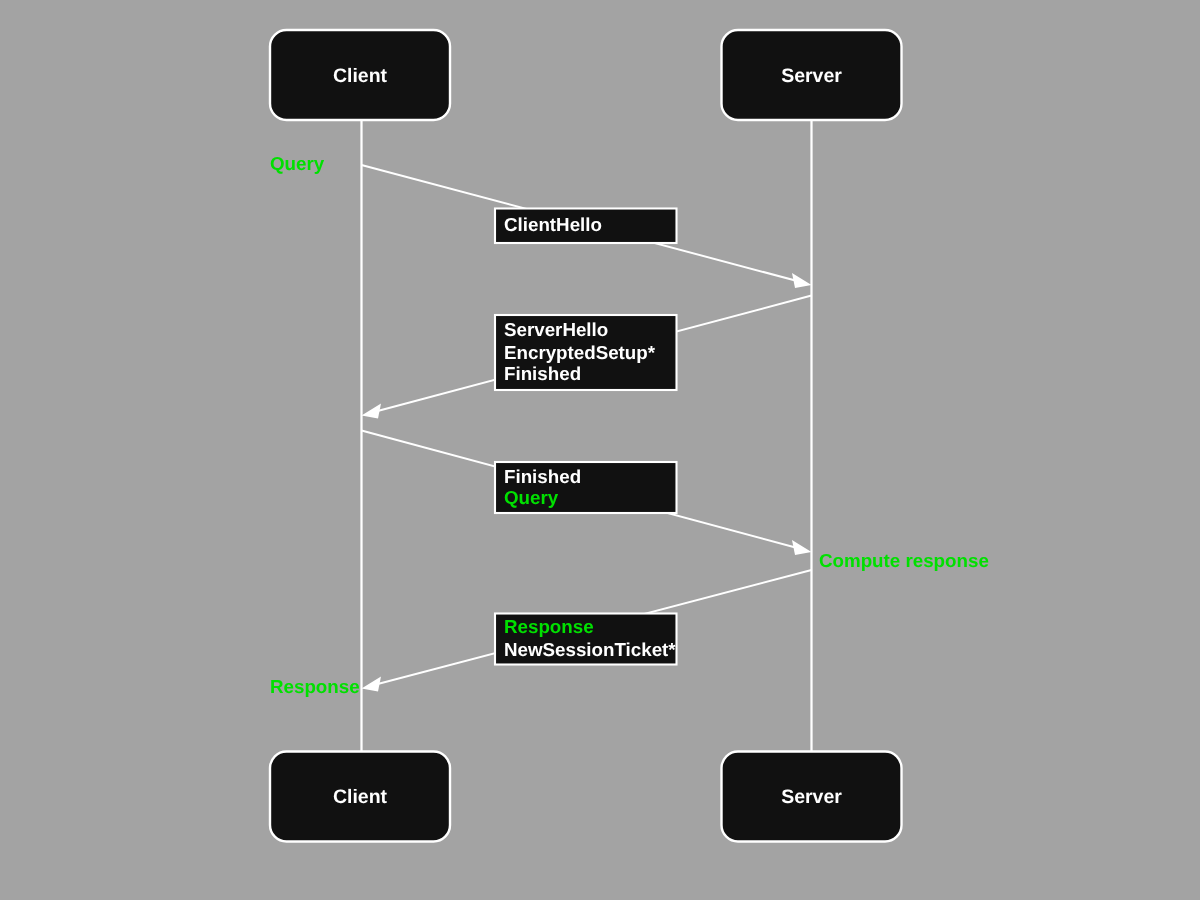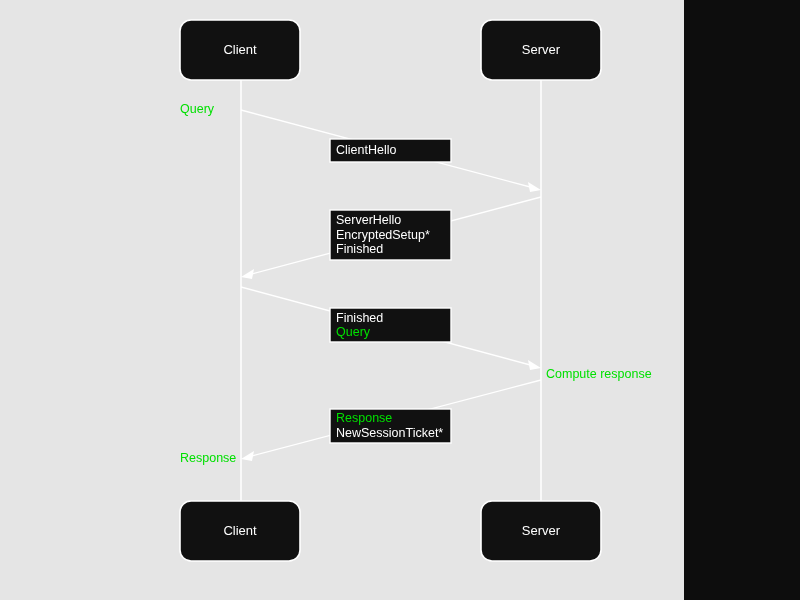--- a/index.html
+++ b/index.html
@@ -2,25 +2,26 @@
 <html><head>
 <meta charset="utf-8">
 <style>
   html, body {
     margin: 0;
     padding: 0;
     background: #0d0d0d;
   }
   #canvas {
     position: relative;
-    width: 684px;
+    width: 800px;
     height: 600px;
-    background: #e5e5e5;
+    background: #a3a3a3;
     overflow: hidden;
     font-family: "Liberation Sans", sans-serif;
+    font-weight: bold;
   }
   #diagram-svg {
     position: absolute;
     left: 0;
     top: 0;
     width: 800px;
     height: 600px;
   }
   .actor-label {
     font-size: 13px;

